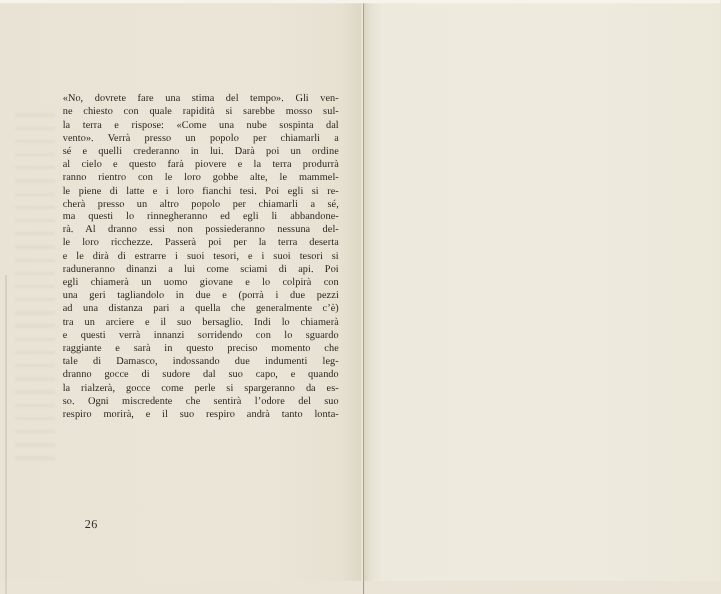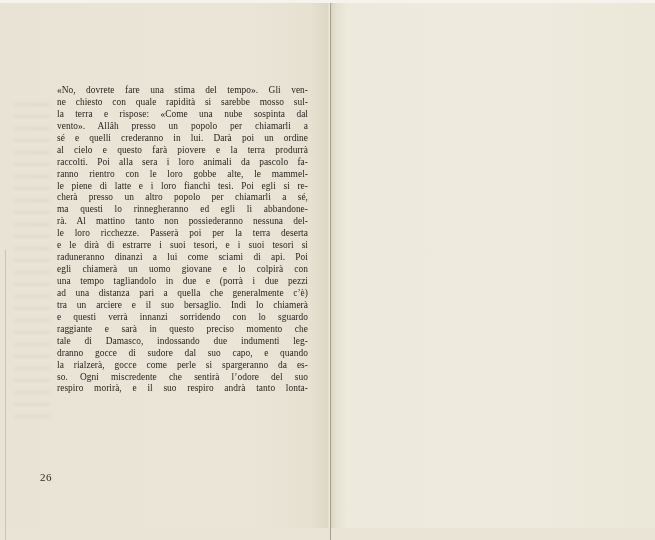--- a/index.html
+++ b/index.html
@@ -62,48 +62,48 @@
     text-align-last: justify;
     text-justify: inter-word;
   }
   #left-text  { left: 57px;  top: 85px; width: 251px; }
 
   .page-number {
     position: absolute;
     color: var(--page-number-ink);
     font-size: 11px;
     letter-spacing: 0.4px;
+    margin-left: 37px;
   }
   #pn-left  { left: 40px;  top: 471px; }
 </style>
 </head>
 <body style="--paper-left: #e8e3d4; --paper-right: #edeadd; --ink: #211f1b; --spine-line: #a69f8d; --page-number-ink: #2b2925;">
 
 <div class="spread">
 
   <div class="page page-left">
     <div class="bleedthrough bt-left"></div>
     <div class="text-block" id="left-text">
         <div class="tline">«No, dovrete fare una stima del tempo». Gli ven-</div>
         <div class="tline">ne chiesto con quale rapidità si sarebbe mosso sul-</div>
         <div class="tline">la terra e rispose: «Come una nube sospinta dal</div>
-        <div class="tline">vento». Allâh presso un popolo per chiamarli a</div>
+        <div class="tline">vento». Verrà presso un popolo per chiamarli a</div>
         <div class="tline">sé e quelli crederanno in lui. Darà poi un ordine</div>
         <div class="tline">al cielo e questo farà piovere e la terra produrrà</div>
-        <div class="tline">raccolti. Poi alla sera i loro animali da pascolo fa-</div>
         <div class="tline">ranno rientro con le loro gobbe alte, le mammel-</div>
         <div class="tline">le piene di latte e i loro fianchi tesi. Poi egli si re-</div>
         <div class="tline">cherà presso un altro popolo per chiamarli a sé,</div>
         <div class="tline">ma questi lo rinnegheranno ed egli li abbandone-</div>
-        <div class="tline">rà. Al mattino tanto non possiederanno nessuna del-</div>
+        <div class="tline">rà. Al dranno essi non possiederanno nessuna del-</div>
         <div class="tline">le loro ricchezze. Passerà poi per la terra deserta</div>
         <div class="tline">e le dirà di estrarre i suoi tesori, e i suoi tesori si</div>
         <div class="tline">raduneranno dinanzi a lui come sciami di api. Poi</div>
         <div class="tline">egli chiamerà un uomo giovane e lo colpirà con</div>
-        <div class="tline">una tempo tagliandolo in due e (porrà i due pezzi</div>
+        <div class="tline">una geri tagliandolo in due e (porrà i due pezzi</div>
         <div class="tline">ad una distanza pari a quella che generalmente c’è)</div>
         <div class="tline">tra un arciere e il suo bersaglio. Indi lo chiamerà</div>
         <div class="tline">e questi verrà innanzi sorridendo con lo sguardo</div>
         <div class="tline">raggiante e sarà in questo preciso momento che</div>
         <div class="tline">tale di Damasco, indossando due indumenti leg-</div>
         <div class="tline">dranno gocce di sudore dal suo capo, e quando</div>
         <div class="tline">la rialzerà, gocce come perle si spargeranno da es-</div>
         <div class="tline">so. Ogni miscredente che sentirà l’odore del suo</div>
         <div class="tline">respiro morirà, e il suo respiro andrà tanto lonta-</div>
       </div>

